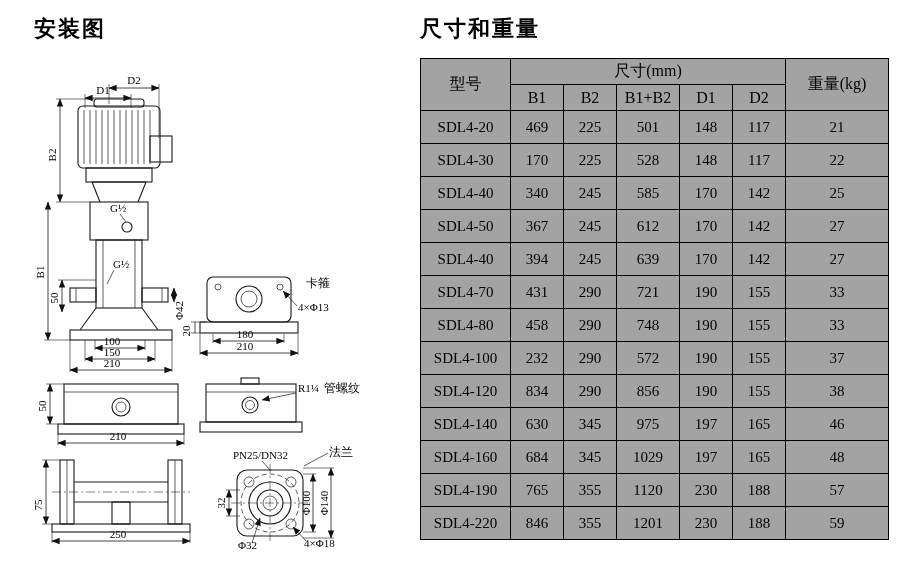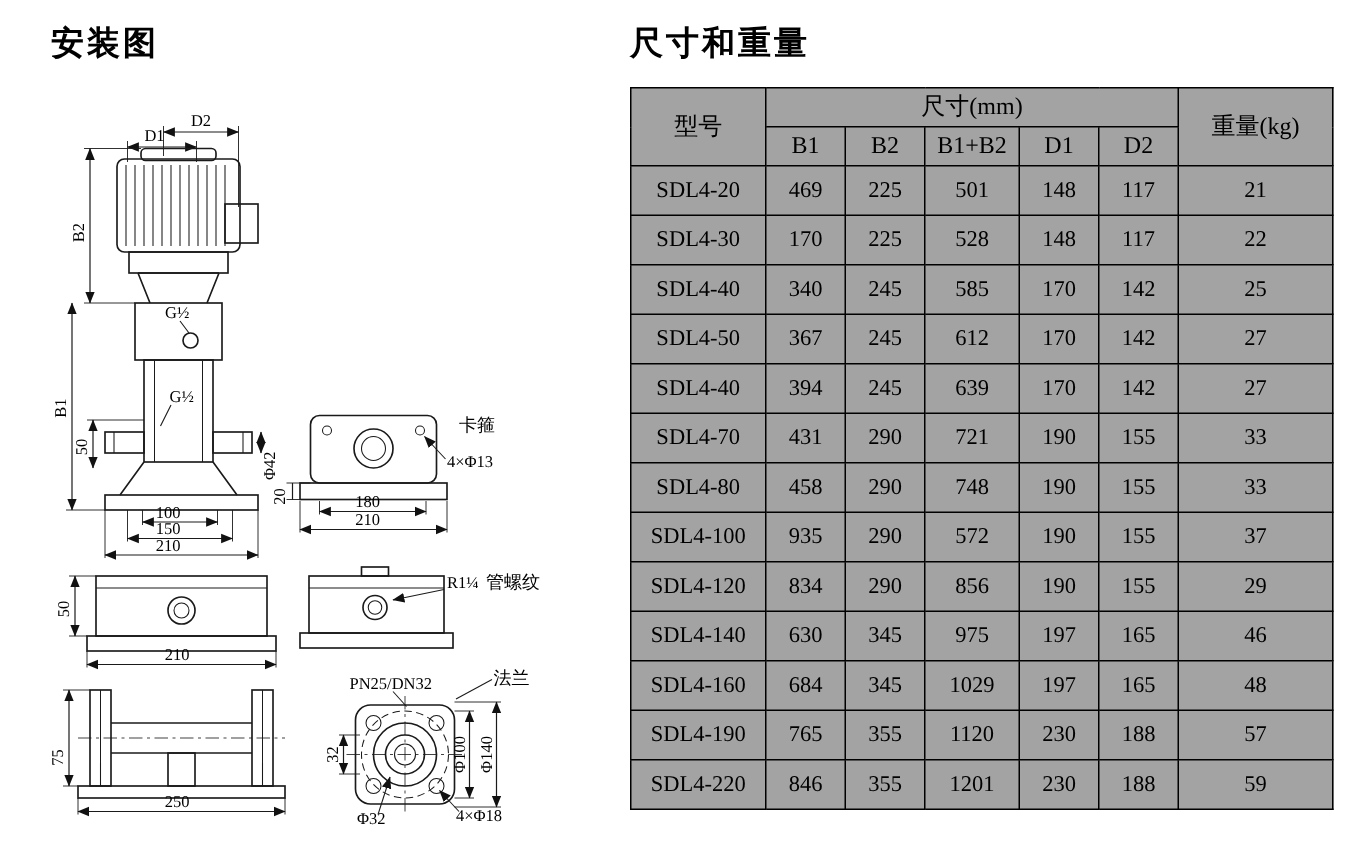--- a/index.html
+++ b/index.html
@@ -325,35 +325,35 @@
           <td>SDL4-80</td>
           <td>458</td>
           <td>290</td>
           <td>748</td>
           <td>190</td>
           <td>155</td>
           <td>33</td>
         </tr>
         <tr>
           <td>SDL4-100</td>
-          <td>935</td>
+          <td>232</td>
           <td>290</td>
           <td>572</td>
           <td>190</td>
           <td>155</td>
           <td>37</td>
         </tr>
         <tr>
           <td>SDL4-120</td>
           <td>834</td>
           <td>290</td>
           <td>856</td>
           <td>190</td>
           <td>155</td>
-          <td>29</td>
+          <td>38</td>
         </tr>
         <tr>
           <td>SDL4-140</td>
           <td>630</td>
           <td>345</td>
           <td>975</td>
           <td>197</td>
           <td>165</td>
           <td>46</td>
         </tr>

